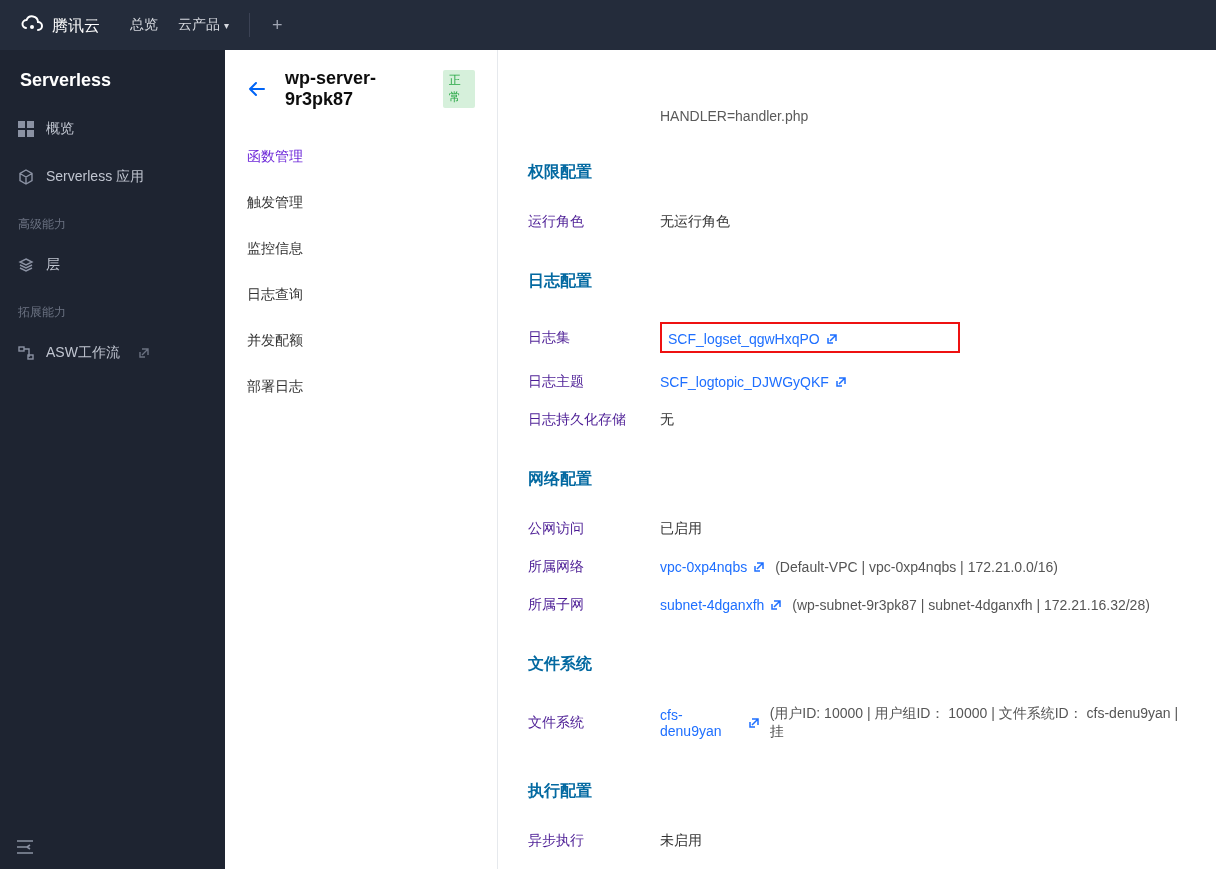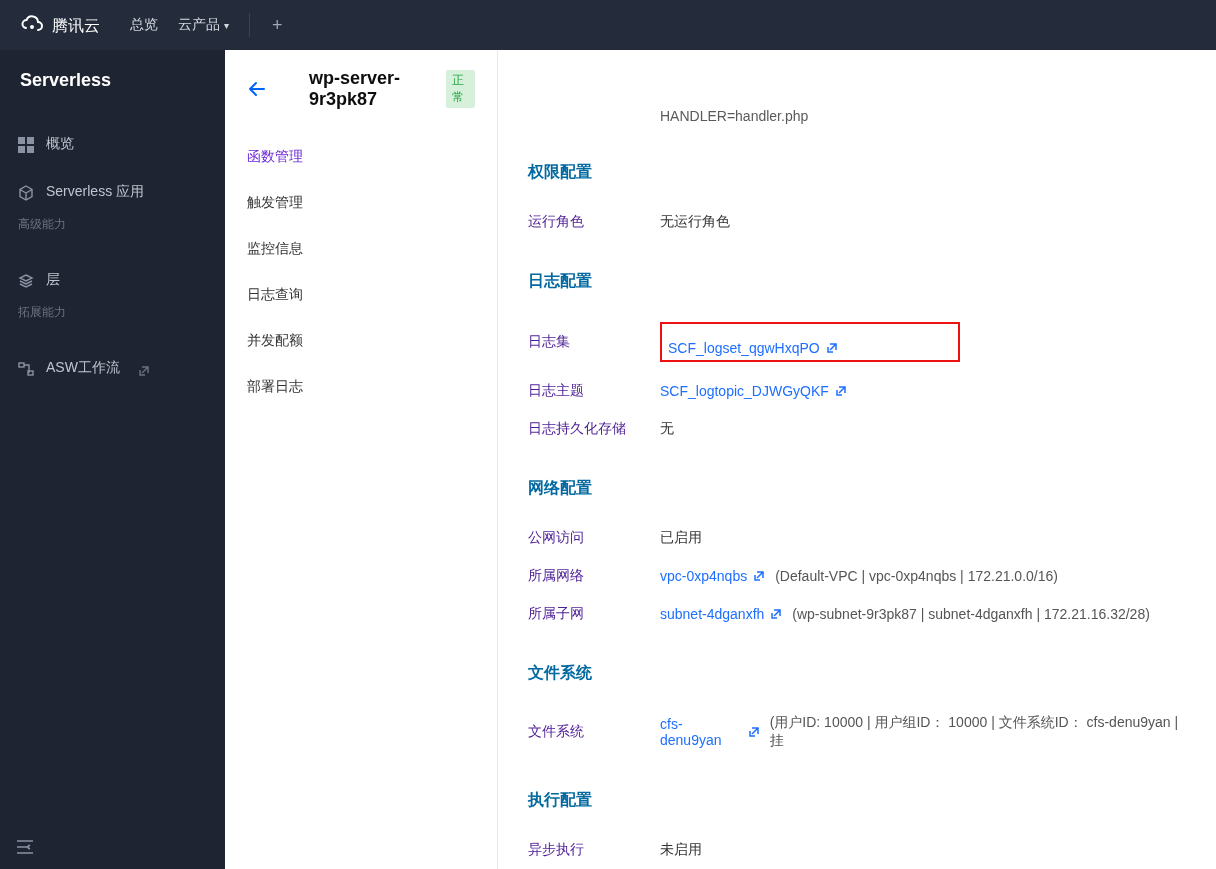--- a/index.html
+++ b/index.html
@@ -10,50 +10,50 @@
   .brand { display: flex; align-items: flex-end; gap: 8px; font-size: 16px; font-weight: 500; }
   .brand-logo { width: 24px; height: 24px; }
   .top-nav { display: flex; align-items: center; margin-left: 30px; gap: 20px; }
   .top-nav-item { color: #d6d9df; font-size: 14px; cursor: pointer; display: flex; align-items: center; gap: 4px; }
   .divider-v { width: 1px; height: 24px; background: #3b4254; margin: 0 10px 0 20px; }
   .plus-icon { color: #a0a6b3; font-size: 18px; cursor: pointer; margin-left: 12px; }
   
   
   .sidebar { position: absolute; top: 50px; left: 0; width: 225px; bottom: 0; background: #1e2431; color: #adb3c0; display: flex; flex-direction: column; }
   .sidebar-title { padding: 20px 20px 14px; color: #fff; font-size: 18px; font-weight: 600; }
-  .side-item { display: flex; align-items: flex-end; gap: 12px; padding: 0 18px; height: 48px; cursor: pointer; color: #c0c5d0; font-size: 14px; }
+  .side-item { display: flex; align-items: center; gap: 12px; padding: 0 18px; height: 48px; cursor: pointer; color: #c0c5d0; font-size: 14px; }
   .side-item.active { background: #0064f6; color: #fff; }
   .side-item .icon { width: 16px; height: 16px; flex-shrink: 0; }
   .section-label { padding: 15px 18px 8px; color: #6b7282; font-size: 12px; }
   .ext-icon { margin-left: 6px; opacity: .7; }
   .collapse-bar { margin-top: auto; padding: 14px 16px; border-top: 0; }
   
   
   .submenu { position: absolute; top: 50px; left: 225px; width: 273px; bottom: 0; background: #fff; border-right: 1px solid #e6e9ed; }
   .submenu-header { display: flex; align-items: center; gap: 18px; padding: 18px 22px 18px 22px; }
   .back-icon { color: #0064f6; cursor: pointer; }
-  .fn-title { font-size: 18px; font-weight: 700; color: #0d0d0d; margin-left: 24px; }
+  .fn-title { font-size: 18px; font-weight: 700; color: #0d0d0d; }
   .status-badge { background: #d6f0db; color: #28a745; font-size: 12px; padding: 2px 6px; border-radius: 2px; margin-left: 6px; }
   .submenu-item { padding: 14px 22px; font-size: 14px; color: #333; cursor: pointer; }
   .submenu-item.active { color: #6d28d9; }
   
   
   .main { position: absolute; top: 50px; left: 498px; right: 0; bottom: 0; background: #fff; overflow: hidden; }
   .content-inner { padding: 0 30px 30px; }
   .handler-line { color: #5a5a5a; font-size: 14px; padding: 0 0 8px 132px; }
   .section-title { font-size: 16px; font-weight: 700; margin-top: 30px; margin-bottom: 20px; color: #0369a1; }
   .row { display: flex; align-items: center; padding: 10px 0; font-size: 14px; }
   .row .label { width: 132px; color: #4c1d95; flex-shrink: 0; }
   .row .value { color: #333; display: flex; align-items: center; gap: 10px; }
   .link { color: #1e6fff; cursor: pointer; display: inline-flex; align-items: center; gap: 6px; }
   .note { color: #555; }
   .ext-small { width: 12px; height: 12px; }
   
   
-  .highlight-box { border: 2.5px solid #e11; padding: 16px 6px 4px 6px; display: inline-flex; align-items: center; width: 300px; }
+  .highlight-box { border: 2.5px solid #e11; padding: 7px 6px 4px 6px; display: inline-flex; align-items: center; width: 300px; }
   
   svg { display: block; }
 </style>
 </head>
 <body>
 
 <div class="top-header">
   <div class="brand">
     <span class="brand-logo">
       <svg viewBox="0 0 24 24" fill="none">

